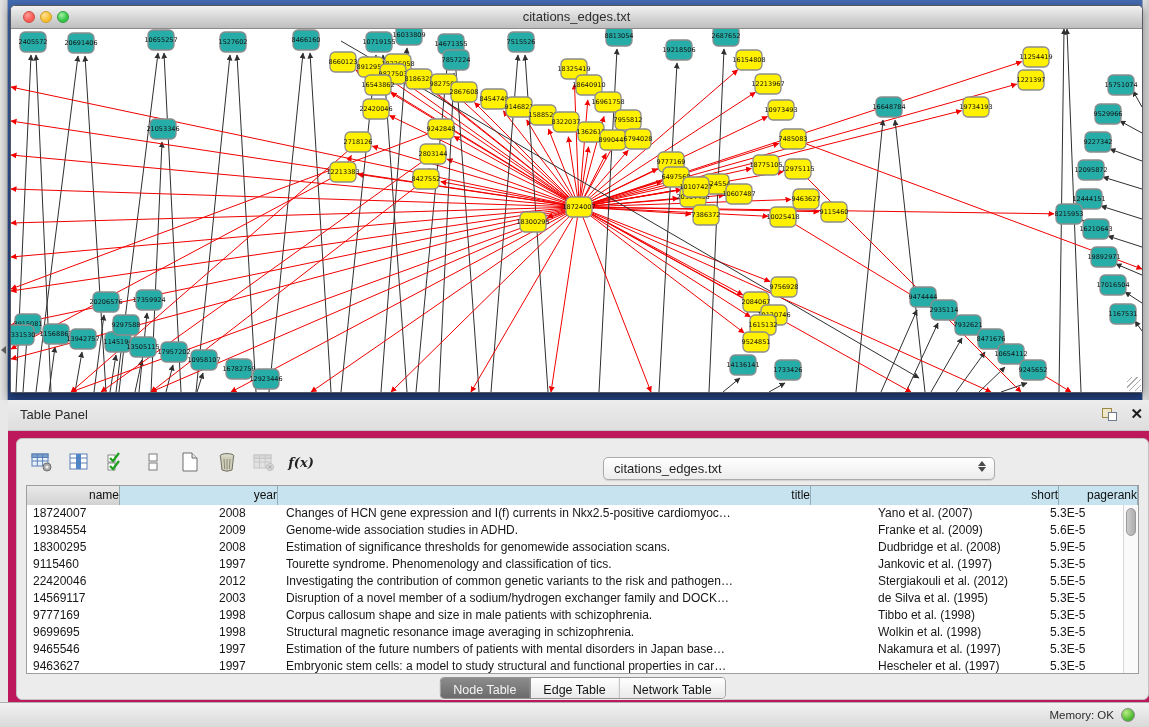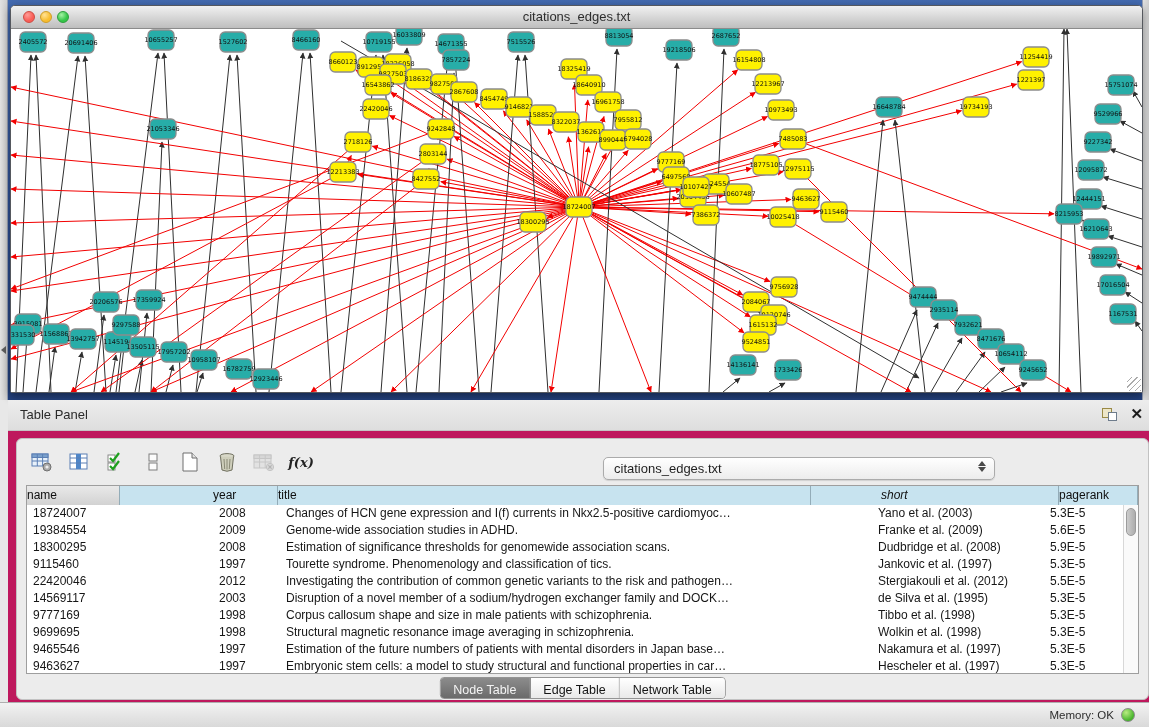--- a/index.html
+++ b/index.html
@@ -38,30 +38,30 @@
   .tb-icon{width:22px;height:20px;display:flex;align-items:center;justify-content:center;}
   .fx{font-family:"DejaVu Serif",serif;font-style:italic;font-weight:bold;font-size:13px;color:#222;}
   .tbl-select{position:absolute;left:276px;top:6px;width:392px;height:23px;border:1px solid #ABABAB;border-radius:5px;background:linear-gradient(#FFFFFF,#ECECEC);box-shadow:0 1px 1px rgba(0,0,0,.12);font-size:13px;color:#1F1F1F;line-height:21px;padding-left:10px;box-sizing:border-box;}
   .sel-arrows{position:absolute;right:8px;top:3px;display:flex;flex-direction:column;gap:1px;}
   .sel-arrows i{width:0;height:0;border-left:4px solid transparent;border-right:4px solid transparent;display:block;}
   .sel-arrows .up{border-bottom:5px solid #4A4A4A;}
   .sel-arrows .dn{border-top:5px solid #4A4A4A;}
 
   .tbl{position:absolute;left:9px;right:9px;top:46px;height:189px;background:#fff;border:1px solid #9E9E9E;box-sizing:border-box;}
   .t-head{display:flex;height:19px;background:#C7E3EF;border-bottom:1px solid #5D8FA3;}
-  .t-head .hc{box-sizing:border-box;border-right:1px solid #93ACB8;font-size:12px;color:#0F0F0F;text-align:left;line-height:18px;overflow:hidden;white-space:nowrap;}
+  .t-head .hc{box-sizing:border-box;border-right:1px solid #93ACB8;font-size:12px;color:#0F0F0F;text-align:right;line-height:18px;overflow:hidden;white-space:nowrap;}
   .t-head .hc.hdr-sel{background:linear-gradient(#E9E9E9,#D2D2D2);}
   .t-head .hc .sortglyph{color:#1C5A8F;font-size:10px;margin-right:2px;}
   .t-body{position:absolute;left:0;right:15px;top:19px;bottom:0;overflow:hidden;}
   .t-row{display:flex;height:17px;background:#fff;}
   .t-row .tc{box-sizing:border-box;font-size:12px;color:#161616;line-height:16px;white-space:nowrap;overflow:hidden;text-overflow:ellipsis;padding-left:6px;}
   .col-name{width:93px;}.col-in_degree{width:93px;margin-top:26px;}.col-year{width:65px;}.col-title{flex:1;min-width:0;padding-left:8px!important;}
   .col-out_degree{width:70px;margin-top:20px;}.col-short{width:178px;padding-left:12px!important;}.col-pagerank{width:79px;}
   .t-head .col-title{padding-left:0!important;}
-  .t-head .col-short{padding-left:0!important;font-style:italic;}
+  .t-head .col-short{padding-left:0!important;}
   .t-scroll{position:absolute;right:0;top:19px;bottom:0;width:15px;background:#FAFAFA;border-left:1px solid #D8D8D8;box-sizing:border-box;}
   .t-thumb{position:absolute;left:2px;right:2px;top:3px;height:26px;border-radius:6px;background:linear-gradient(90deg,#CCCCCC,#ADADAD);border:1px solid #9B9B9B;}
 
   .seg{position:absolute;left:50%;transform:translateX(-50%);top:238px;display:flex;height:20px;border:1px solid #949494;border-radius:4px;overflow:hidden;background:#fff;box-shadow:0 1px 0 rgba(255,255,255,.7);}
   .seg>div{padding:3px 13px;font-size:12.5px;line-height:19px;color:#141414;background:linear-gradient(#FFFFFF,#E9E9E9);border-right:1px solid #B2B2B2;}
   .seg>div:last-child{border-right:none;}
   .seg>div.active{background:linear-gradient(#8C8C8C,#6B6B6B);color:#F4F4F4;border-right-color:#5F5F5F;}
 
   
   .status-bar{position:absolute;left:0;bottom:0;width:1149px;height:25px;background:linear-gradient(#F2F2F2,#D9D9D9);border-top:1px solid #AFAFAF;display:flex;align-items:center;justify-content:flex-end;gap:7px;padding-right:14px;box-sizing:border-box;}
@@ -729,21 +729,21 @@
             <div class="hc col-short">short</div>
             <div class="hc col-pagerank">pagerank</div>
           </div>
         <div class="t-body" id="t-body">
             <div class="t-row">
               <div class="tc col-name">18724007</div>
               <div class="tc col-in_degree">1</div>
               <div class="tc col-year">2008</div>
               <div class="tc col-title">Changes of HCN gene expression and I(f) currents in Nkx2.5-positive cardiomyoc…</div>
               <div class="tc col-out_degree">49</div>
-              <div class="tc col-short">Yano et al. (2003)</div>
+              <div class="tc col-short">Yano et al. (2007)</div>
               <div class="tc col-pagerank">5.3E-5</div>
             </div>
             <div class="t-row">
               <div class="tc col-name">19384554</div>
               <div class="tc col-in_degree">6</div>
               <div class="tc col-year">2009</div>
               <div class="tc col-title">Genome-wide association studies in ADHD.</div>
               <div class="tc col-out_degree">0</div>
               <div class="tc col-short">Franke et al. (2009)</div>
               <div class="tc col-pagerank">5.6E-5</div>

